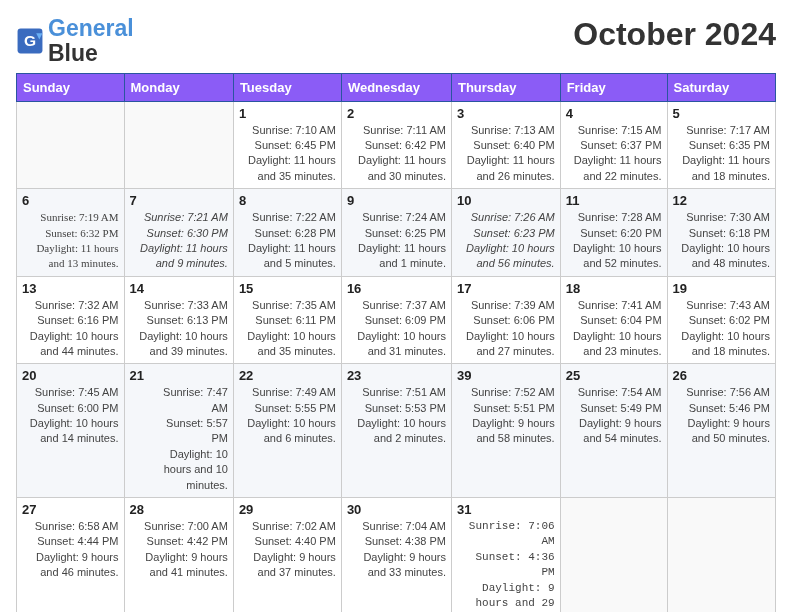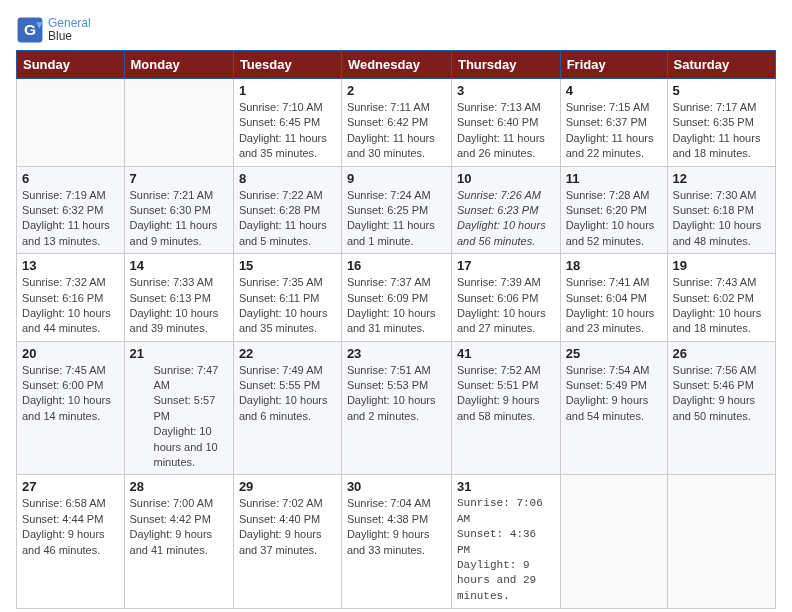--- a/index.html
+++ b/index.html
@@ -15,22 +15,22 @@
       justify-content: space-between;
       align-items: flex-start;
       margin-bottom: 4px;
     }
     .logo {
       display: flex;
       align-items: center;
       gap: 4px;
     }
     .logo-text {
-      font-size: 12px;
-      font-weight: normal;
+      font-size: 23px;
+      font-weight: bold;
       color: #333;
       line-height: 1.1;
     }
     .logo-text span {
       color: #4a90d9;
     }
     .logo-icon {
       width: 28px;
       height: 28px;
     }
@@ -46,21 +46,21 @@
       font-size: 15px;
       color: #555;
     }
     .calendar-table {
       width: 100%;
       border-collapse: collapse;
       margin-top: 6px;
       font-size: 11px;
     }
     .calendar-table thead tr th {
-      background-color: #7f1d1d;
+      background-color: #8b5cf6;
       color: #fff;
       text-align: left;
       padding: 6px 6px;
       font-size: 13px;
       font-weight: bold;
       border: 1px solid #2a55a0;
     }
     .calendar-table tbody tr td {
       border: 1px solid #ccc;
       vertical-align: top;
@@ -74,20 +74,21 @@
     }
     .day-number {
       font-size: 13px;
       font-weight: bold;
       color: #222;
       margin-bottom: 2px;
     }
     .day-info {
       color: #444;
       line-height: 1.4;
+      text-align: right;
     }
     .empty-cell {
       background: #f9f9f9 !important;
     }
   </style>
 </head>
 <body>
 
 <div class="header-top">
   <div class="logo">
@@ -96,20 +97,21 @@
       <text x="18" y="24" font-size="20" font-weight="bold" fill="white" text-anchor="middle" font-family="Arial">G</text>
       <polygon points="26,8 34,8 30,16" fill="#6ab0f5"></polygon>
     </svg>
     <div>
       <div class="logo-text">
         <span>General</span><br><span style="color:#333">Blue</span>
       </div>
     </div>
   </div>
   <div class="title-block">
+    <div class="month-title">October 2024</div>
   </div>
 </div>
 
 <table class="calendar-table">
   <thead>
     <tr>
     <th>Sunday</th>
         <th>Monday</th>
         <th>Tuesday</th>
         <th>Wednesday</th>
@@ -149,27 +151,27 @@
         <td>
           <div class="day-number">5</div>
           <div class="day-info" style="white-space: pre-line;">Sunrise: 7:17 AM
 Sunset: 6:35 PM
 Daylight: 11 hours and 18 minutes.</div>
         </td>
       </tr>
       <tr>
         <td>
           <div class="day-number">6</div>
-          <div class="day-info" style="white-space: pre-line;">Sunrise: 7:19 AM
+          <div class="day-info" style="white-space: pre-line; font-family: Liberation Serif, serif;">Sunrise: 7:19 AM
 Sunset: 6:32 PM
 Daylight: 11 hours and 13 minutes.</div>
         </td>
         <td>
           <div class="day-number">7</div>
-          <div class="day-info" style="white-space: pre-line;">Sunrise: 7:21 AM
+          <div class="day-info" style="white-space: pre-line; font-style: italic;">Sunrise: 7:21 AM
 Sunset: 6:30 PM
 Daylight: 11 hours and 9 minutes.</div>
         </td>
         <td>
           <div class="day-number">8</div>
           <div class="day-info" style="white-space: pre-line;">Sunrise: 7:22 AM
 Sunset: 6:28 PM
 Daylight: 11 hours and 5 minutes.</div>
         </td>
         <td>
@@ -260,21 +262,21 @@
 Sunset: 5:55 PM
 Daylight: 10 hours and 6 minutes.</div>
         </td>
         <td>
           <div class="day-number">23</div>
           <div class="day-info" style="white-space: pre-line;">Sunrise: 7:51 AM
 Sunset: 5:53 PM
 Daylight: 10 hours and 2 minutes.</div>
         </td>
         <td>
-          <div class="day-number">41</div>
+          <div class="day-number">39</div>
           <div class="day-info" style="white-space: pre-line;">Sunrise: 7:52 AM
 Sunset: 5:51 PM
 Daylight: 9 hours and 58 minutes.</div>
         </td>
         <td>
           <div class="day-number">25</div>
           <div class="day-info" style="white-space: pre-line;">Sunrise: 7:54 AM
 Sunset: 5:49 PM
 Daylight: 9 hours and 54 minutes.</div>
         </td>

